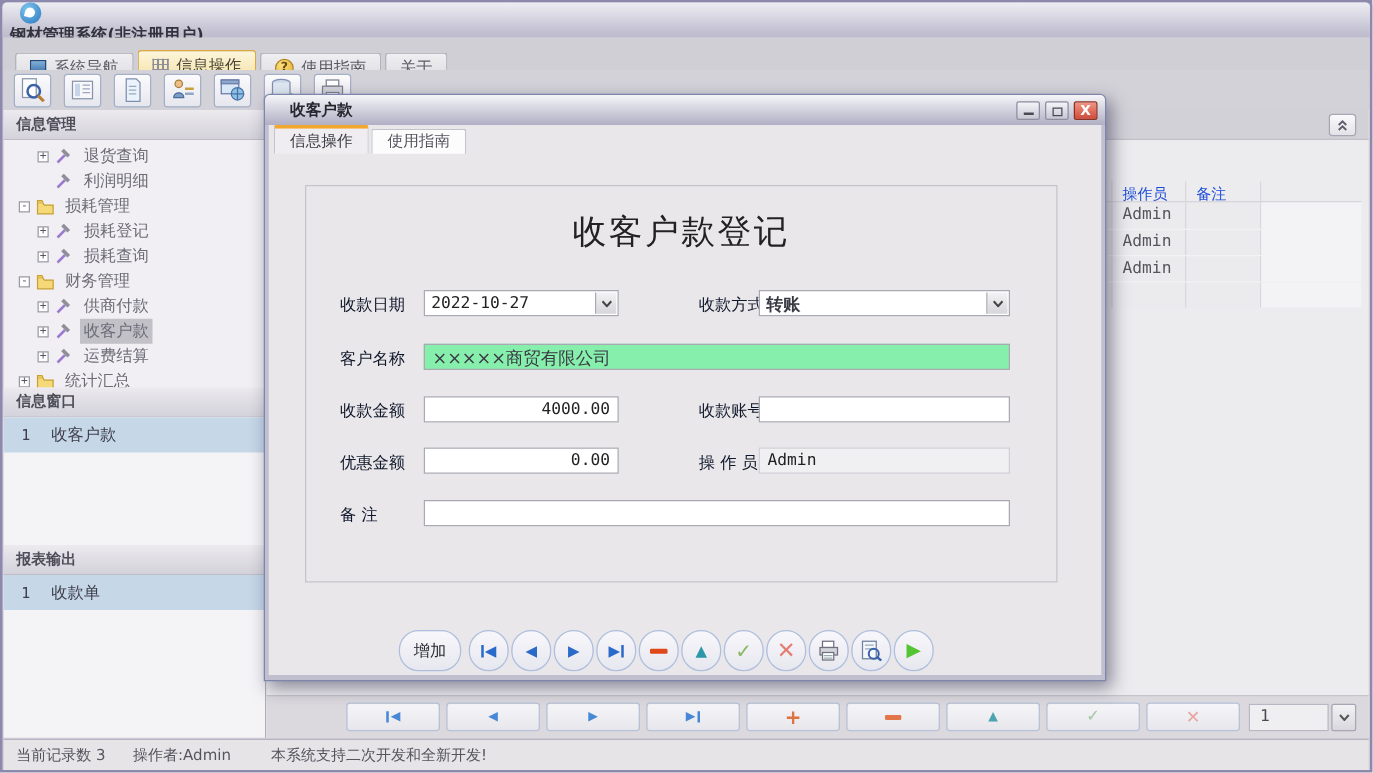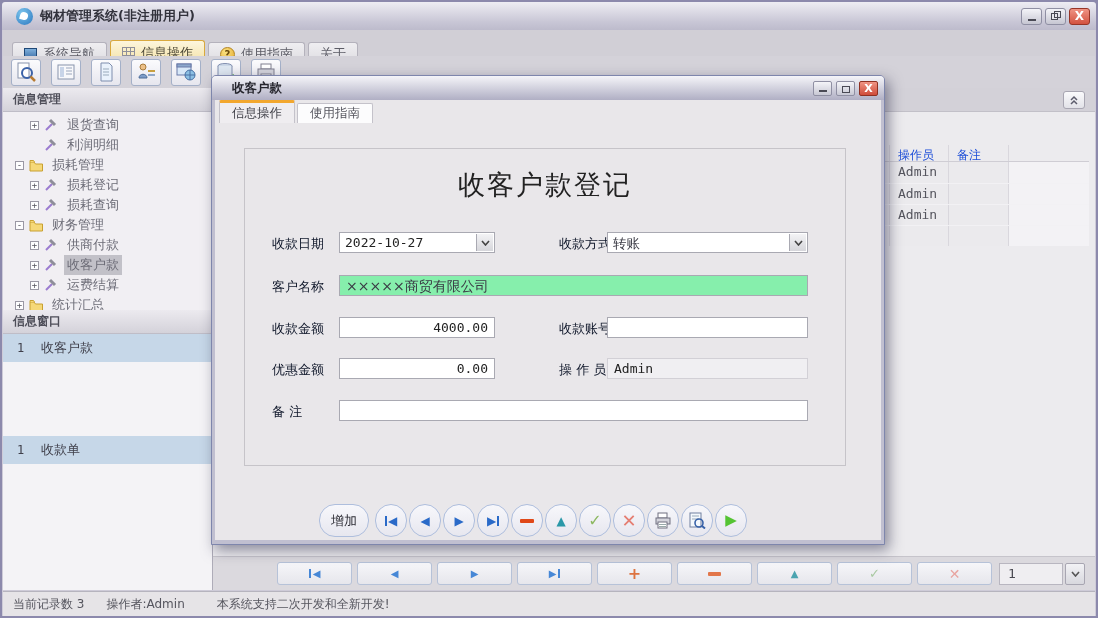--- a/index.html
+++ b/index.html
@@ -5,21 +5,21 @@
   * { margin:0; padding:0; box-sizing:border-box; }
   html,body { width:1098px; height:618px; overflow:hidden; }
   body { font-family:"DejaVu Sans","Liberation Sans",sans-serif; font-size:13px; color:#3a3a44; }
 
   .app { position:relative; width:1098px; height:618px; background:#8c89ac; }
   .frame { position:absolute; inset:0; border:2px solid #8c89ac; background:#cecbd8; border-radius:5px 5px 0 0; }
 
   
   .titlebar { position:absolute; top:2px; left:2px; right:2px; height:28px;
     background:linear-gradient(#eeedf3,#c9c7d6 70%,#bdbbcc);
-    display:flex; align-items:center; padding:0 6px; border-radius:4px 4px 0 0; }
+    display:flex; align-items:flex-start; padding:0 6px; border-radius:4px 4px 0 0;flex-direction:column; }
   .app-icon { width:17px; height:17px; border-radius:50%; background:radial-gradient(circle at 35% 30%,#7cc4ec,#2a77c0);
     margin:0 7px 0 8px; position:relative; flex:none; }
   .app-icon span { position:absolute; left:4px; top:4px; width:8px; height:8px; background:#fff;
     border-radius:50% 50% 50% 0; transform:rotate(15deg); }
   .win-title { font-weight:bold; font-size:13px; color:#32323c; }
   .win-controls { margin-left:auto; display:flex; gap:3px; }
   .wbtn { width:21px; height:17px; border:1px solid #8f8fa3; border-radius:3px;
     background:linear-gradient(#f4f4f8,#c6c6d2); display:flex; align-items:flex-end; justify-content:center;
     font-size:10px; color:#444; cursor:default; position:relative; }
   .wbtn .dash { width:8px; height:2px; background:#4a4a55; margin-bottom:3px; }
@@ -336,20 +336,21 @@
       </div>
 
       <div class="sec-head">信息窗口</div>
       <div class="slist" style="height:102px;">
         <div class="srow">
           <span class="num">1</span>
           <span>收客户款</span>
         </div>
       </div>
 
+      <div class="sec-head">报表输出</div>
       <div class="slist grow">
         <div class="srow">
           <span class="num">1</span>
           <span>收款单</span>
         </div>
       </div>
     </div>
 
     <div class="content">
       <div class="ctop">
@@ -467,21 +468,21 @@
           <span class="flabel" style="left:27px; top:86px;">收款日期</span>
           <div class="combo fval" style="left:94px; top:83px; width:156px;">
             <span>2022-10-27</span>
             <span class="arrow">
                 <svg width="9" height="6" viewBox="0 0 9 6">
                   <path d="M1 1 L4.5 5 L8 1" fill="none" stroke="#444" stroke-width="1.6"></path>
                 </svg>
               </span>
           </div>
           <span class="flabel" style="left:314px; top:86px;">收款方式</span>
-          <div class="combo" style="left:362px; top:83px; width:201px; font-size:13.5px;">
+          <div class="combo" style="left:362px; top:83px; width:201px; font-size:13.5px;font-weight:bold;">
             <span>转账</span>
             <span class="arrow">
                 <svg width="9" height="6" viewBox="0 0 9 6">
                   <path d="M1 1 L4.5 5 L8 1" fill="none" stroke="#444" stroke-width="1.6"></path>
                 </svg>
               </span>
           </div>
 
           <span class="flabel" style="left:27px; top:129px;">客户名称</span>
           <div class="tinput green" style="left:94px; top:126px; width:469px;">×××××商贸有限公司</div>

